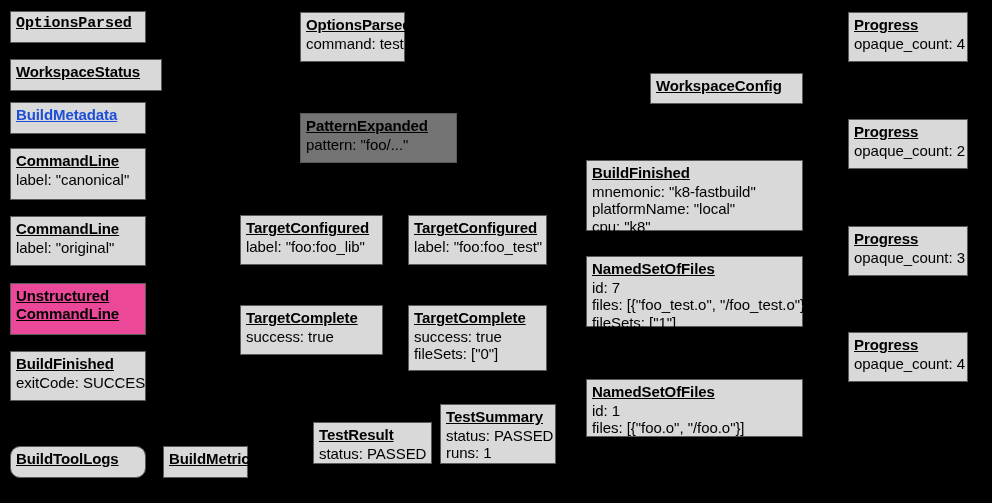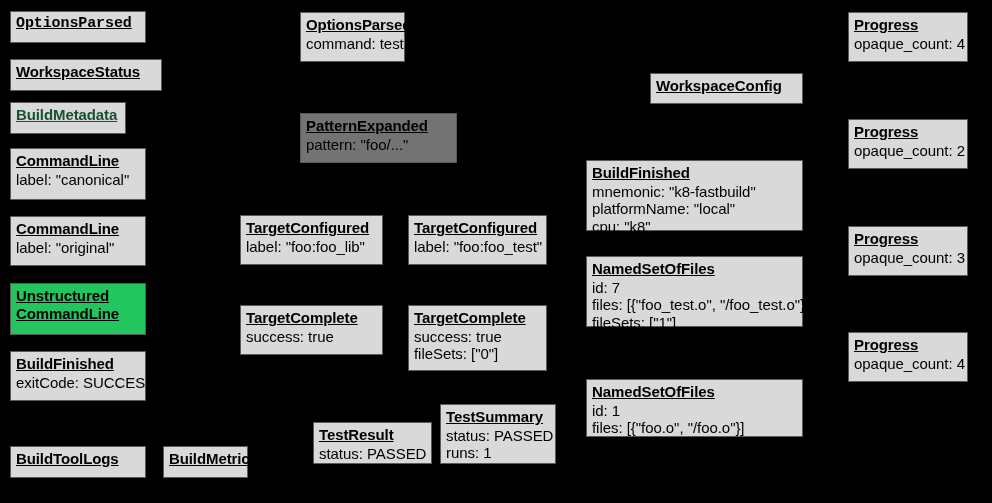--- a/index.html
+++ b/index.html
@@ -50,46 +50,46 @@
 </head>
 <body>
 
 <div id="canvas" style="background: rgb(0, 0, 0);">
     <div class="node" style="left: 10px; top: 11px; width: 136px; height: 32px; background: rgb(217, 217, 217); border-color: rgb(90, 90, 90); color: rgb(0, 0, 0); font-family: Liberation Mono, monospace;">
       <span class="node-title">OptionsParsed</span>
     </div>
     <div class="node" style="left: 10px; top: 59px; width: 152px; height: 32px; background: rgb(217, 217, 217); border-color: rgb(90, 90, 90); color: rgb(0, 0, 0);">
       <span class="node-title">WorkspaceStatus</span>
     </div>
-    <div class="node" style="left: 10px; top: 102px; width: 116px; height: 32px; background: rgb(217, 217, 217); border-color: rgb(90, 90, 90); color: #14532d;">
+    <div class="node" style="left: 10px; top: 102px; width: 136px; height: 32px; background: rgb(217, 217, 217); border-color: rgb(90, 90, 90); color: #1d4ed8;">
       <span class="node-title">BuildMetadata</span>
     </div>
     <div class="node" style="left: 10px; top: 148px; width: 136px; height: 52px; background: rgb(217, 217, 217); border-color: rgb(90, 90, 90); color: rgb(0, 0, 0);">
       <span class="node-title">CommandLine</span>
       <span class="node-fields">
         <span class="node-field">label: "canonical"</span>
       </span>
     </div>
     <div class="node" style="left: 10px; top: 216px; width: 136px; height: 50px; background: rgb(217, 217, 217); border-color: rgb(90, 90, 90); color: rgb(0, 0, 0);">
       <span class="node-title">CommandLine</span>
       <span class="node-fields">
         <span class="node-field">label: "original"</span>
       </span>
     </div>
-    <div class="node" style="left: 10px; top: 283px; width: 136px; height: 52px; background: #22c55e; border-color: rgb(90, 90, 90); color: rgb(0, 0, 0);">
+    <div class="node" style="left: 10px; top: 283px; width: 136px; height: 52px; background: #ec4899; border-color: rgb(90, 90, 90); color: rgb(0, 0, 0);">
       <span class="node-title">Unstructured
 CommandLine</span>
     </div>
     <div class="node" style="left: 10px; top: 351px; width: 136px; height: 50px; background: rgb(217, 217, 217); border-color: rgb(90, 90, 90); color: rgb(0, 0, 0);">
       <span class="node-title">BuildFinished</span>
       <span class="node-fields">
         <span class="node-field">exitCode: SUCCESS</span>
       </span>
     </div>
-    <div class="node" style="left: 10px; top: 446px; width: 136px; height: 32px; background: rgb(217, 217, 217); border-color: rgb(90, 90, 90); color: rgb(0, 0, 0);">
+    <div class="node" style="left: 10px; top: 446px; width: 136px; height: 32px; background: rgb(217, 217, 217); border-color: rgb(90, 90, 90); color: rgb(0, 0, 0); border-radius: 10px;">
       <span class="node-title">BuildToolLogs</span>
     </div>
     <div class="node" style="left: 163px; top: 446px; width: 85px; height: 32px; background: rgb(217, 217, 217); border-color: rgb(90, 90, 90); color: rgb(0, 0, 0);">
       <span class="node-title">BuildMetrics</span>
     </div>
     <div class="node" style="left: 300px; top: 12px; width: 105px; height: 50px; background: rgb(217, 217, 217); border-color: rgb(90, 90, 90); color: rgb(0, 0, 0);">
       <span class="node-title">OptionsParsed</span>
       <span class="node-fields">
         <span class="node-field">command: test</span>
       </span>

